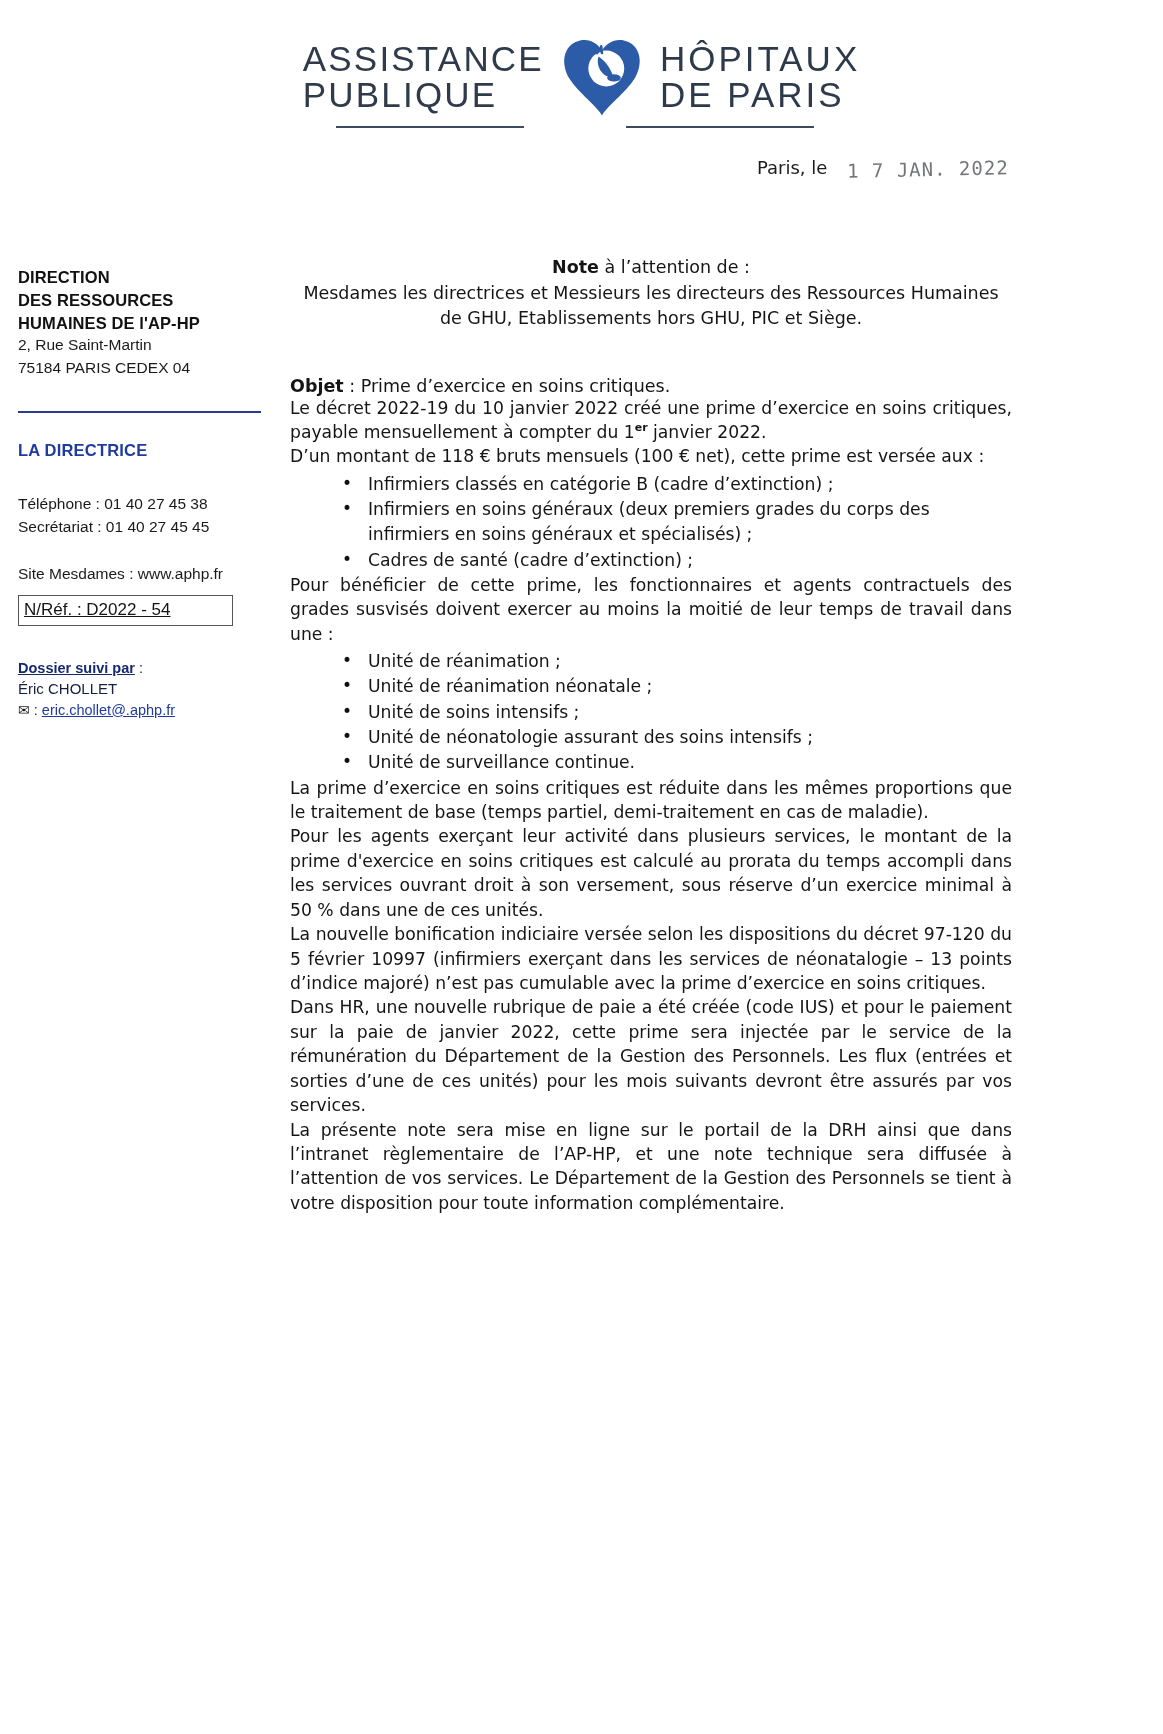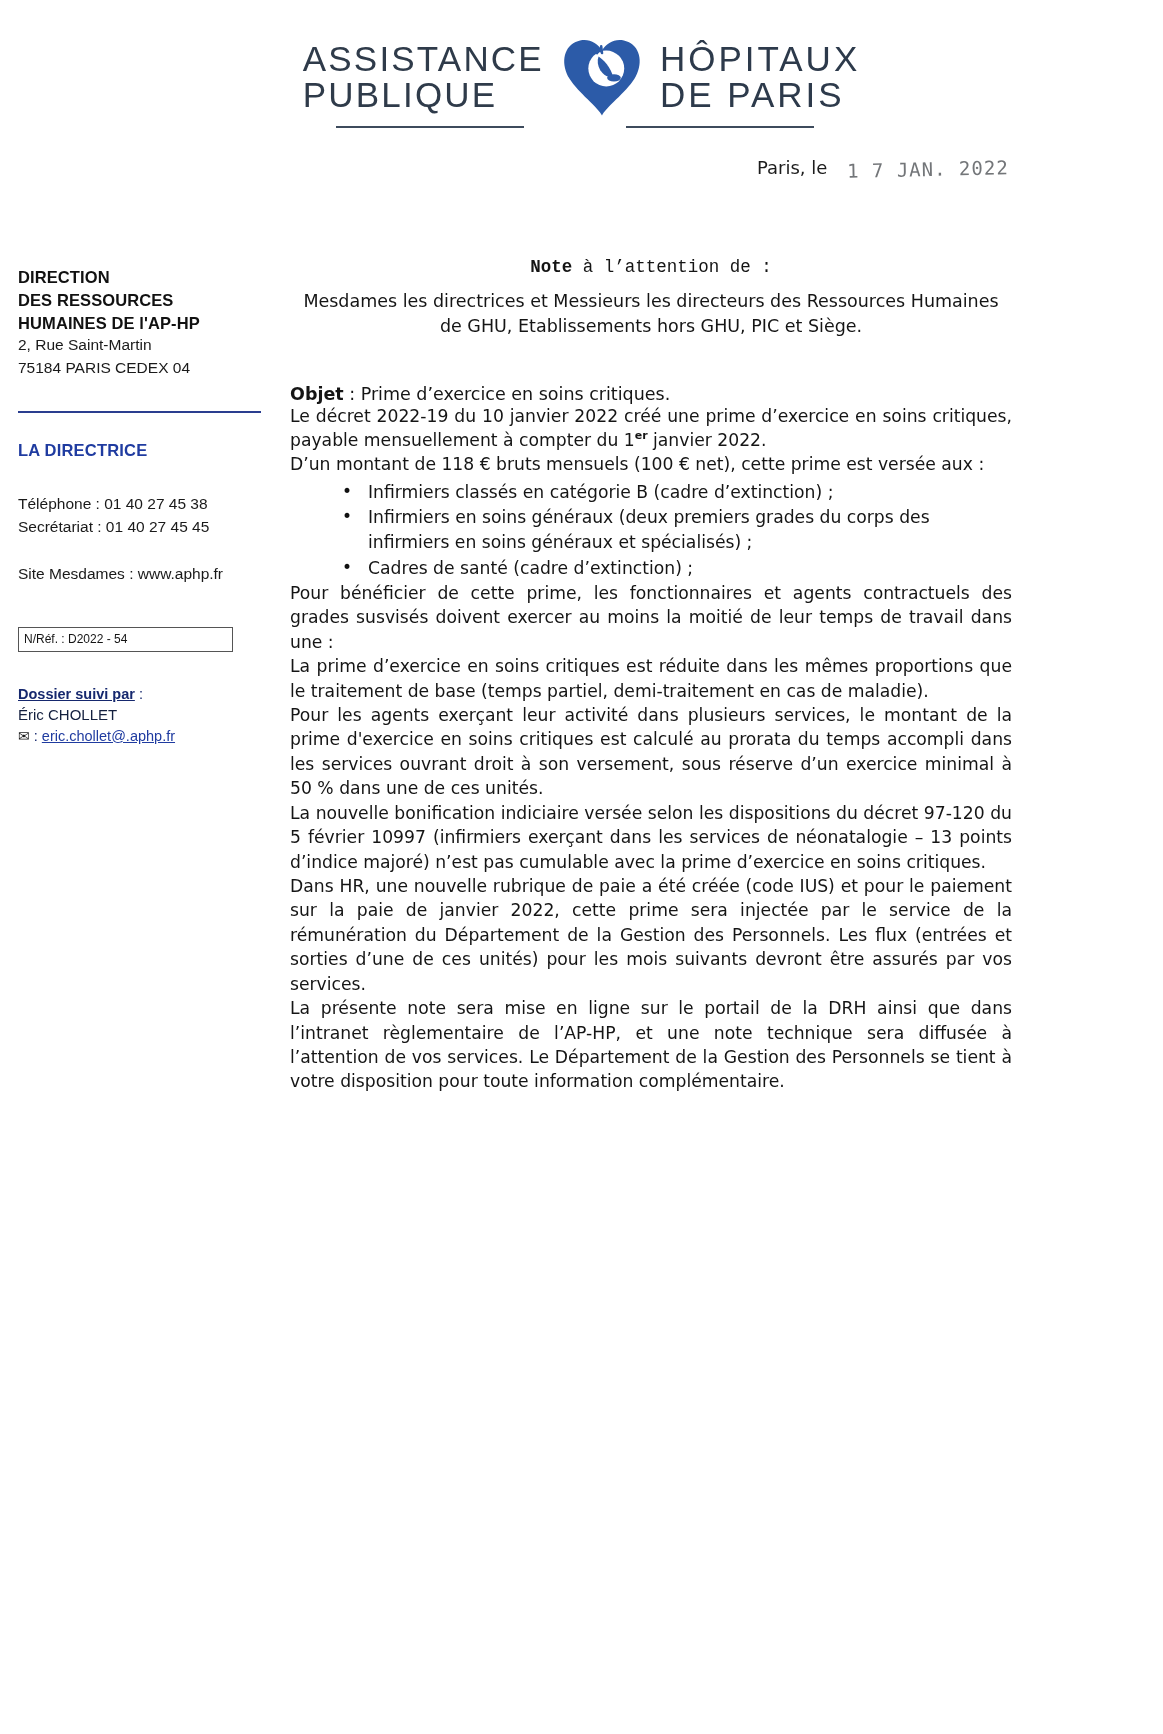--- a/index.html
+++ b/index.html
@@ -117,28 +117,29 @@
     font-size: 15.5px;
     line-height: 1.5;
     color: #1a1a1a;
   }
   .sb-site {
     margin-top: 26px;
     font-size: 15.5px;
     color: #1a1a1a;
   }
   .sb-ref {
-    margin-top: 44px;
+    margin-top: 12px;
     display: inline-block;
     border: 1.4px solid #555;
     padding: 4px 8px 5px 5px;
     min-width: 200px;
-    font-size: 12px;
+    font-size: 17px;
     color: #141414;
     background: #fff;
+    text-decoration: underline;
   }
   .sb-dossier {
     margin-top: 32px;
     font-size: 14.5px;
     line-height: 1.42;
     color: #16286e;
   }
   .sb-dossier .lbl {
     font-weight: bold;
     text-decoration: underline;
@@ -162,21 +163,21 @@
     width: 722px;
     font-family: "DejaVu Sans", sans-serif;
     color: #151515;
   }
   .addressee {
     text-align: center;
     font-size: 17.5px;
     line-height: 1.42;
   }
   .addressee .note-b { font-weight: bold; }
-  .addressee .l1 { margin-bottom: 9px; font-family: Liberation Mono, monospace; }
+  .addressee .l1 { margin-bottom: 1px; }
 
   .objet {
     margin-top: 45px;
     font-size: 17.5px;
   }
   .objet b { font-weight: bold; }
 
   p.para {
     margin: 0;
     font-size: 17.2px;
@@ -322,20 +323,27 @@
     <p class="para gap-lg"><span>Le décret 2022-19 du 10 janvier 2022 créé une prime d’exercice en soins critiques, payable mensuellement à compter du 1</span><sup>er</sup><span> janvier 2022.</span></p>
 
     <p class="para nj gap-md">D’un montant de 118 € bruts mensuels (100 € net), cette prime est versée aux :</p>
     <ul class="bullets">
       <li>Infirmiers classés en catégorie B (cadre d’extinction) ;</li>
       <li>Infirmiers en soins généraux (deux premiers grades du corps des infirmiers en soins généraux et spécialisés) ;</li>
       <li>Cadres de santé (cadre d’extinction) ;</li>
     </ul>
 
     <p class="para gap-md">Pour bénéficier de cette prime, les fonctionnaires et agents contractuels des grades susvisés doivent exercer au moins la moitié de leur temps de travail dans une :</p>
+    <ul class="bullets">
+      <li>Unité de réanimation ;</li>
+      <li>Unité de réanimation néonatale ;</li>
+      <li>Unité de soins intensifs ;</li>
+      <li>Unité de néonatologie assurant des soins intensifs ;</li>
+      <li>Unité de surveillance continue.</li>
+    </ul>
 
     <p class="para gap-md">La prime d’exercice en soins critiques est réduite dans les mêmes proportions que le traitement de base (temps partiel, demi-traitement en cas de maladie).</p>
     <p class="para gap-md">Pour les agents exerçant leur activité dans plusieurs services, le montant de la prime d'exercice en soins critiques est calculé au prorata du temps accompli dans les services ouvrant droit à son versement, sous réserve d’un exercice minimal à 50 % dans une de ces unités.</p>
     <p class="para gap-md">La nouvelle bonification indiciaire versée selon les dispositions du décret 97-120 du 5 février 10997 (infirmiers exerçant dans les services de néonatalogie – 13 points d’indice majoré) n’est pas cumulable avec la prime d’exercice en soins critiques.</p>
     <p class="para gap-md">Dans HR, une nouvelle rubrique de paie a été créée (code IUS) et pour le paiement sur la paie de janvier 2022, cette prime sera injectée par le service de la rémunération du Département de la Gestion des Personnels. Les flux (entrées et sorties d’une de ces unités) pour les mois suivants devront être assurés par vos services.</p>
     <p class="para gap-md">La présente note sera mise en ligne sur le portail de la DRH ainsi que dans l’intranet règlementaire de l’AP-HP, et une note technique sera diffusée à l’attention de vos services. Le Département de la Gestion des Personnels se tient à votre disposition pour toute information complémentaire.</p>
   </div>
 
   <svg class="signature" viewBox="0 0 260 150" aria-hidden="true">
     <g fill="none" stroke="#0d0d0d" stroke-linecap="round" stroke-linejoin="round">

